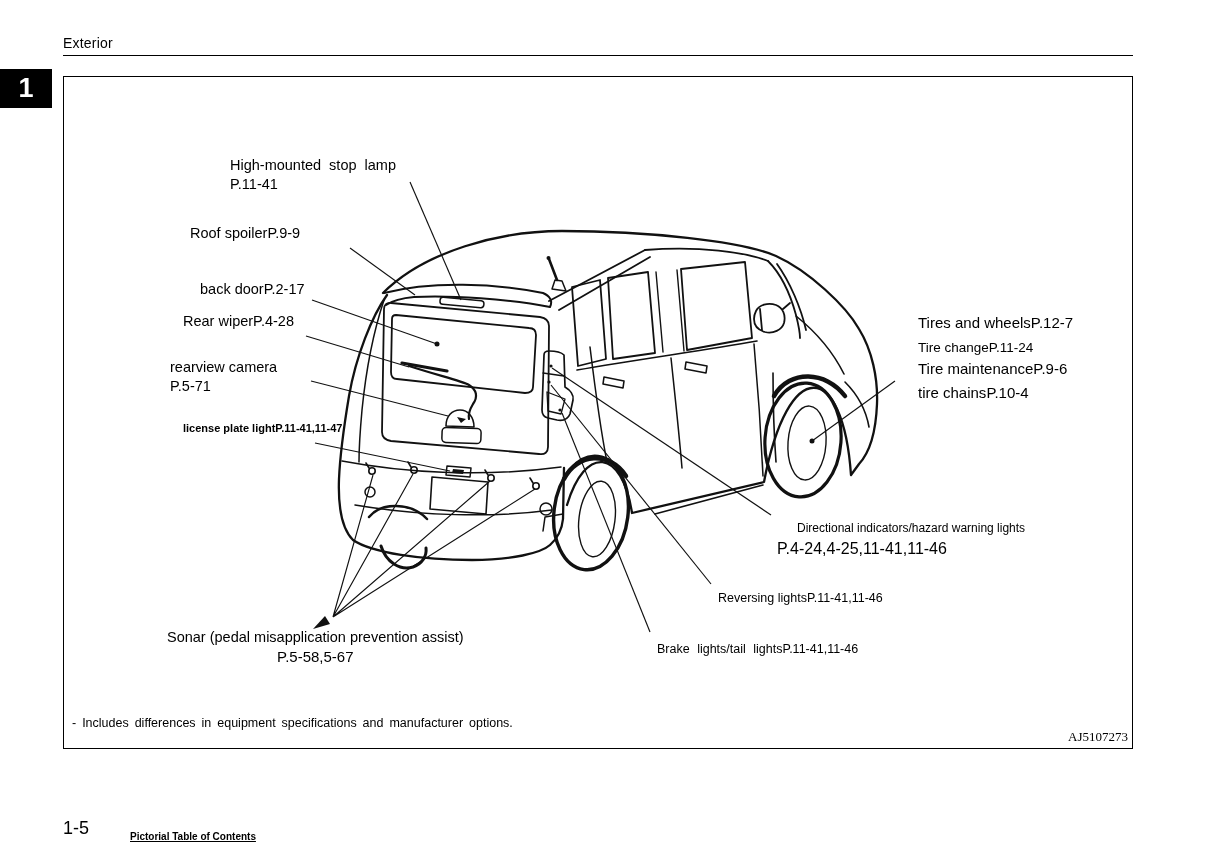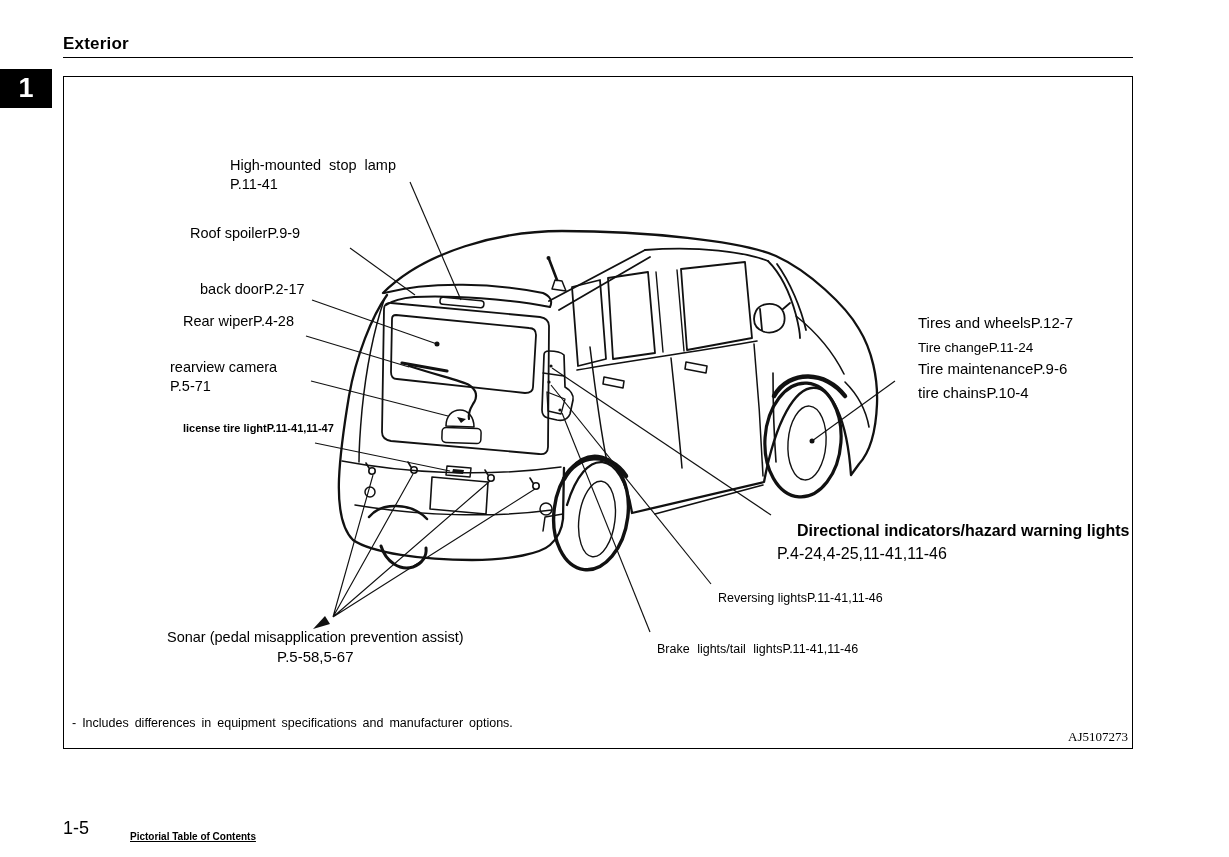--- a/index.html
+++ b/index.html
@@ -1,36 +1,36 @@
 <!DOCTYPE html>
 <html><head>
 <meta charset="utf-8">
 <style>
   html,body{margin:0;padding:0;background:#fff;}
   body{width:1229px;height:857px;position:relative;overflow:hidden;
        font-family:"Liberation Sans",sans-serif;color:#000;}
   
   .heading-rule{position:absolute;left:63px;top:34px;width:1070px;border-bottom:1.6px solid #000;padding-bottom:3px;}
-  .heading{font-size:17px;font-weight:bold;letter-spacing:.2px;}
+  .heading{font-size:14px;font-weight:normal;letter-spacing:.2px;}
   .chapter-tab{position:absolute;left:0;top:69px;width:52px;height:39px;background:#000;
                display:flex;align-items:center;justify-content:center;}
   .chapter-tab span{color:#fff;font-size:27px;font-weight:bold;line-height:1;}
   
   .diagram-box{position:absolute;left:63px;top:76px;width:1068px;height:671px;border:1.6px solid #000;background:#fff;}
   
   svg.overlay{position:absolute;left:0;top:0;width:1229px;height:857px;}
   
   .callout{position:absolute;white-space:nowrap;font-size:14.5px;line-height:1.3;}
   .stack{display:block;}
   .sm{font-size:11px;font-weight:bold;}
   .mid{font-size:12.5px;}
   .big{font-size:15px;text-align:center;}
   .t2{font-size:13.5px;}
   .ws{word-spacing:4px;}
-  .dir-label{display:block;font-size:16px;font-weight:bold;padding-left:20px;}
+  .dir-label{display:block;font-size:12px;font-weight:normal;padding-left:20px;}
   .dir-page{display:block;font-size:16px;margin-top:2px;}
   
   .note{position:absolute;left:72px;top:716px;font-size:12.5px;word-spacing:2.5px;}
   .fig-code{position:absolute;left:1000px;top:729px;width:128px;text-align:right;
             font-family:"Liberation Serif",serif;font-size:13px;}
   .page-num{position:absolute;left:63px;top:818px;font-size:18px;}
   .footer-title{position:absolute;left:130px;top:831px;font-size:10px;font-weight:bold;text-decoration:underline;}
 </style>
 </head>
 <body>
@@ -150,21 +150,21 @@
 <div class="callout" style="left:200px;top:280px">
   <span>back door</span><span>P.2-17</span>
 </div>
 <div class="callout" style="left:183px;top:312px">
   <span>Rear wiper</span><span>P.4-28</span>
 </div>
 <div class="callout" style="left:170px;top:358px">
   <span>rearview camera</span><span class="stack">P.5-71</span>
 </div>
 <div class="callout sm" style="left:183px;top:421px">
-  <span>license tire light</span><span>P.11-41,11-47</span>
+  <span>license plate light</span><span>P.11-41,11-47</span>
 </div>
 <div class="callout" style="left:167px;top:628px">
   <span>Sonar (pedal misapplication prevention assist)</span><span class="stack big">P.5-58,5-67</span>
 </div>
 <div class="callout big" style="left:918px;top:313px">
   <span>Tires and wheels</span><span>P.12-7</span>
 </div>
 <div class="callout t2" style="left:918px;top:339px">
   <span>Tire change</span><span>P.11-24</span>
 </div>

